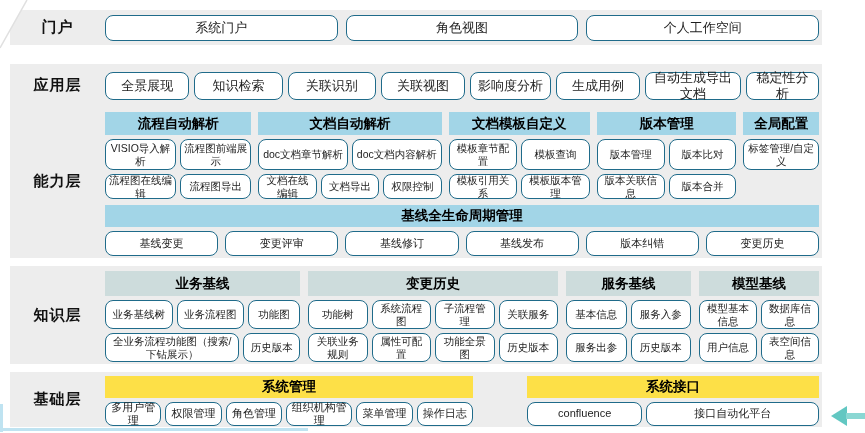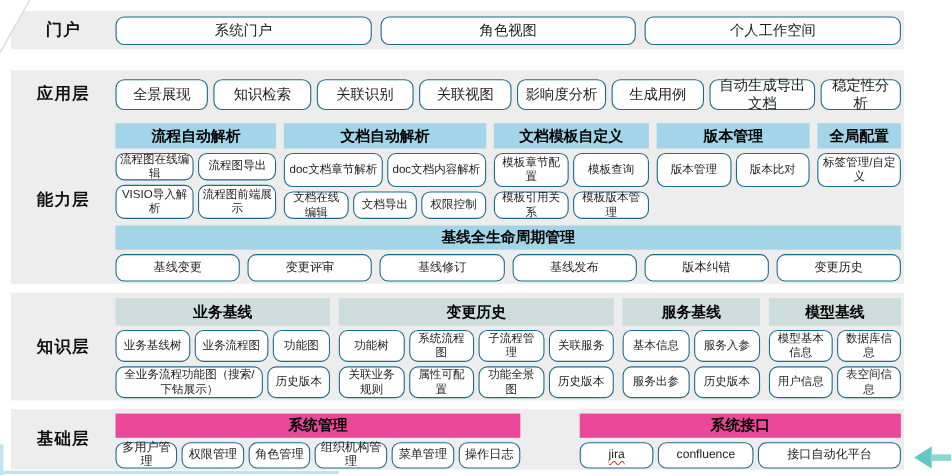--- a/index.html
+++ b/index.html
@@ -15,21 +15,21 @@
 
   .btn { background:#fff; border:1.5px solid #1f6b8a; border-radius:8px;
          display:flex; align-items:center; justify-content:center; text-align:center;
          font-size:10.5px; color:#1c1c1c; line-height:1.2; padding:1px 3px; min-width:0; }
   .btn-lg { font-size:13px; }
 
   .group-header { height:23px; display:flex; align-items:center; justify-content:center;
                   font-weight:700; font-size:13.5px; color:#000; }
   .hdr-blue { background:#a2d5e7; }
   .hdr-pale { background:#cddcdc; }
-  .hdr-teal { background:#ec4899;text-align:right; }
+  .hdr-teal { background:#fde047;text-align:right; }
 
   
   .cap-groups { display:flex; gap:7px; }
   .cap-group { display:flex; flex-direction:column; min-width:0; }
   .btn-row { display:flex; gap:4px; margin-top:4px; }
   .btn-row > .btn { flex:1; }
   .cap-r1 { height:31px; }
   .cap-r2 { height:25px; }
   .baseline-header { margin-top:6px; height:22px; }
   .baseline-row { margin-top:4px; height:25px; gap:7px; }
@@ -89,27 +89,27 @@
     </div>
   </div>
 
   <div class="band" style="top:105px;height:153px;">
     <div class="layer-label">能力层</div>
     <div class="content" style="justify-content:flex-start;padding-top:7px;">
       <div class="cap-groups">
 
         <div class="cap-group" style="flex-grow:147;flex-basis:0;">
           <div class="group-header hdr-blue">流程自动解析</div>
+          <div class="btn-row cap-r1">
+            <div class="btn">VISIO导入解析</div>
+            <div class="btn">流程图前端展示</div>
+          </div>
           <div class="btn-row cap-r2">
             <div class="btn">流程图在线编辑</div>
             <div class="btn">流程图导出</div>
-          </div>
-          <div class="btn-row cap-r1">
-            <div class="btn">VISIO导入解析</div>
-            <div class="btn">流程图前端展示</div>
           </div>
         </div>
 
         <div class="cap-group" style="flex-grow:184;flex-basis:0;">
           <div class="group-header hdr-blue">文档自动解析</div>
           <div class="btn-row cap-r1">
             <div class="btn">doc文档章节解析</div>
             <div class="btn">doc文档内容解析</div>
           </div>
           <div class="btn-row cap-r2">
@@ -129,20 +129,24 @@
             <div class="btn">模板引用关系</div>
             <div class="btn">模板版本管理</div>
           </div>
         </div>
 
         <div class="cap-group" style="flex-grow:140;flex-basis:0;">
           <div class="group-header hdr-blue">版本管理</div>
           <div class="btn-row cap-r1">
             <div class="btn">版本管理</div>
             <div class="btn">版本比对</div>
+          </div>
+          <div class="btn-row cap-r2">
+            <div class="btn">版本关联信息</div>
+            <div class="btn">版本合并</div>
           </div>
         </div>
 
         <div class="cap-group" style="flex-grow:76;flex-basis:0;">
           <div class="group-header hdr-blue">全局配置</div>
           <div class="btn-row cap-r1">
             <div class="btn">标签管理/自定义</div>
           </div>
         </div>
 
@@ -237,23 +241,20 @@
             <div class="btn">菜单管理</div>
             <div class="btn">操作日志</div>
           </div>
         </div>
 
         <div style="width:54px;flex:none;"></div>
 
         <div class="fnd-group" style="flex:1;">
           <div class="group-header hdr-teal" style="height:22px;">系统接口</div>
           <div class="btn-row fnd-btn-row">
-            <div class="btn" style="flex:0.67">
-                <span class="jira-text">jira</span>
-              </div>
             <div class="btn" style="flex:0.9">confluence</div>
             <div class="btn" style="flex:1.38">接口自动化平台</div>
           </div>
         </div>
 
       </div>
     </div>
   </div>
 
   <svg class="corner-svg" width="30" height="50">

